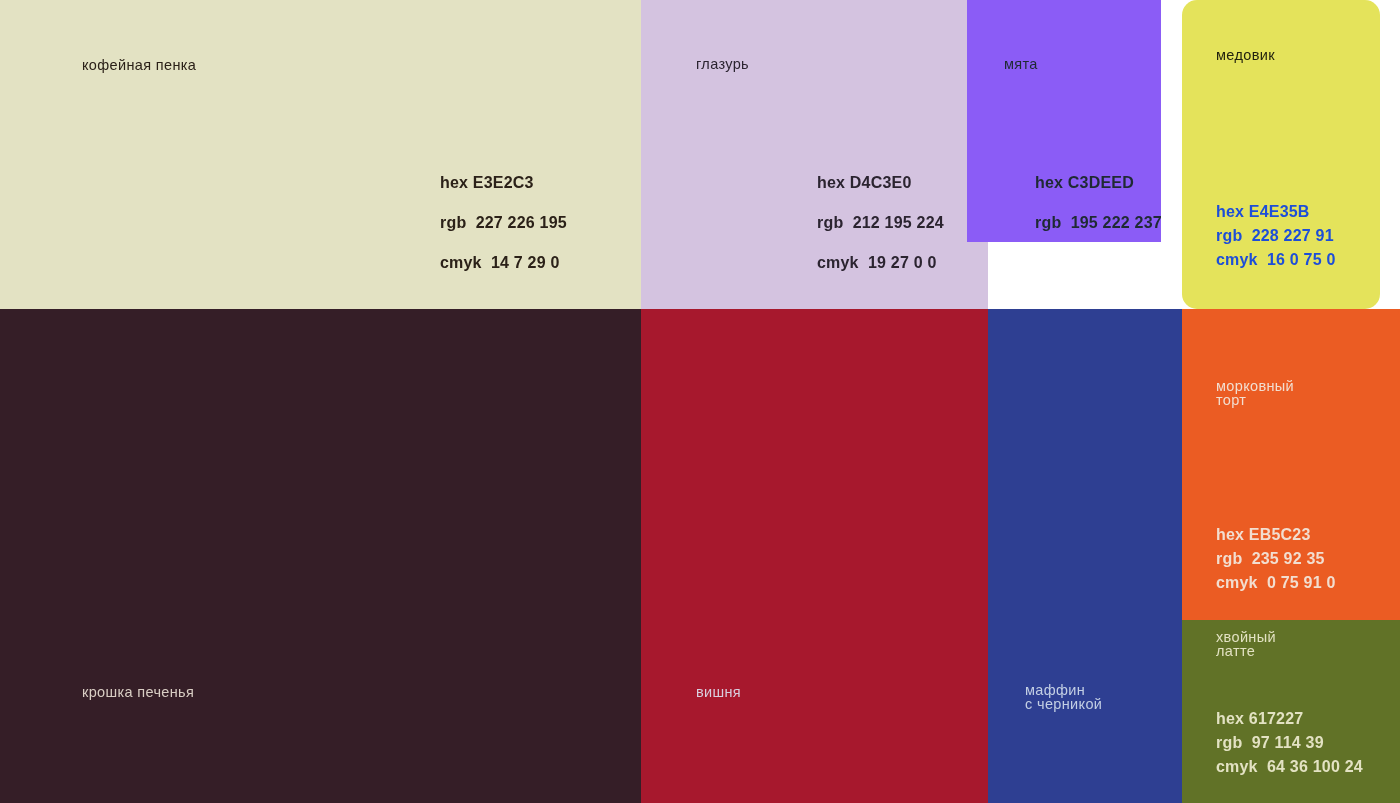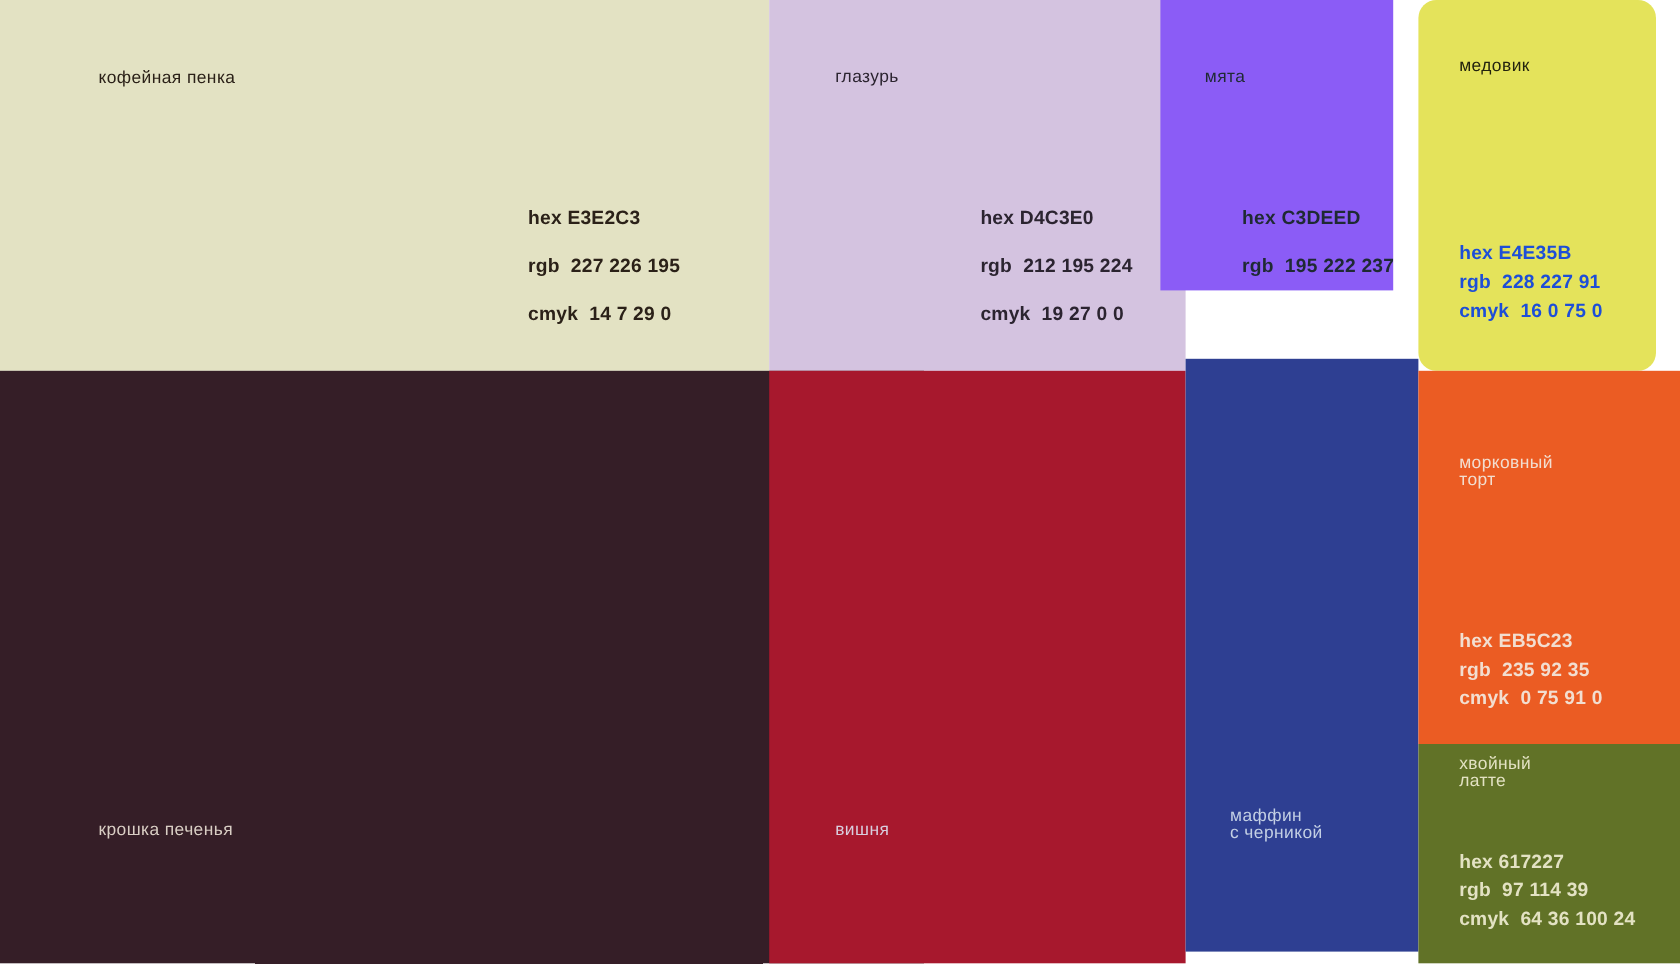--- a/index.html
+++ b/index.html
@@ -72,21 +72,21 @@
         <div class="row">rgb  228 227 91</div>
         <div class="row">cmyk  16 0 75 0</div>
       </div>
     </div>
     <div class="swatch" style="left: 0px; top: 309px; width: 770px; height: 494px; background: rgb(53, 30, 39);">
       <div class="sw-label" style="left: 82px; top: 376px; color: rgb(217, 206, 196);">крошка печенья</div>
     </div>
     <div class="swatch" style="left: 641px; top: 309px; width: 347px; height: 494px; background: rgb(167, 24, 45);">
       <div class="sw-label" style="left: 55px; top: 376px; color: rgb(217, 206, 222);">вишня</div>
     </div>
-    <div class="swatch" style="left: 988px; top: 299px; width: 194px; height: 494px; background: rgb(46, 63, 146);">
+    <div class="swatch" style="left: 988px; top: 309px; width: 194px; height: 494px; background: rgb(46, 63, 146);">
       <div class="sw-label" style="left: 37px; top: 374px; color: rgb(195, 207, 228);">маффин
 с черникой</div>
     </div>
     <div class="swatch" style="left: 1182px; top: 309px; width: 218px; height: 311px; background: rgb(235, 92, 35);">
       <div class="sw-label" style="left: 34px; top: 70px; color: rgb(242, 222, 208);">морковный
 торт</div>
       <div class="sw-info tight" style="left: 34px; top: 217px; color: rgb(242, 222, 208);">
         <div class="row">hex EB5C23</div>
         <div class="row">rgb  235 92 35</div>
         <div class="row">cmyk  0 75 91 0</div>

